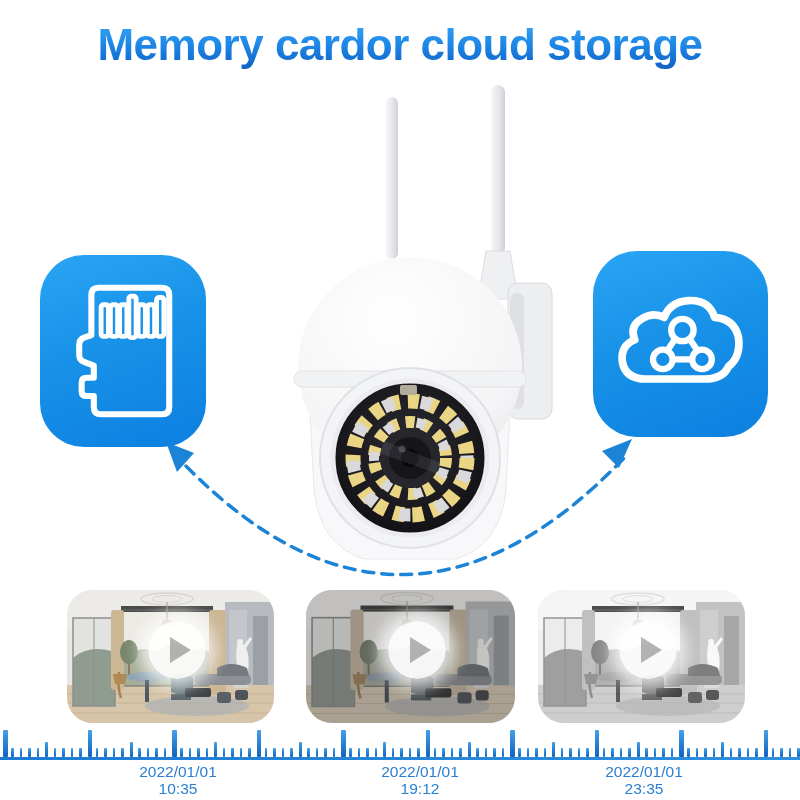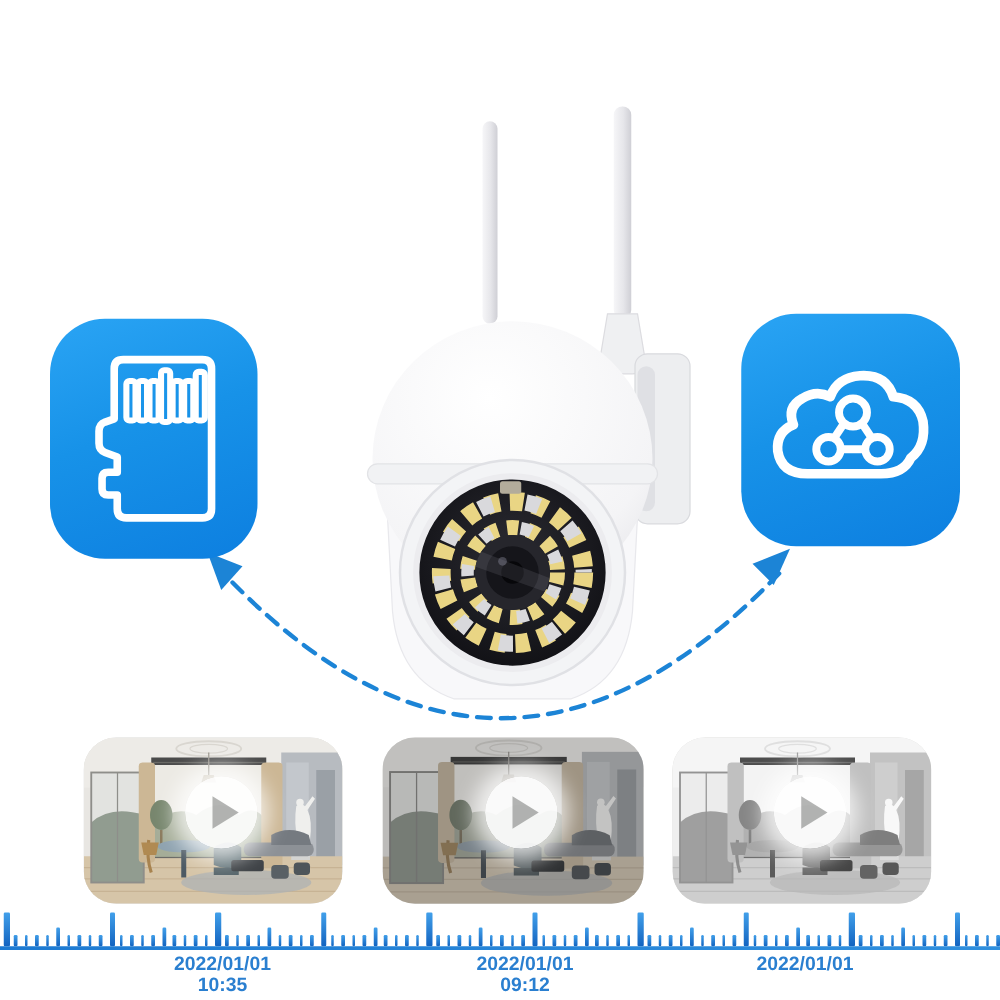--- a/index.html
+++ b/index.html
@@ -46,28 +46,29 @@
 
   
   .ruler-ticks{position:absolute;left:0;top:729px;width:800px;height:28px;}
   .tick{position:absolute;bottom:0;background:linear-gradient(180deg,#42a0ea,#1263c0);border-radius:1px;}
   .tick-l{width:4.5px;height:27px;}
   .tick-m{width:3px;height:15px;}
   .tick-s{width:2.5px;height:9px;}
   .ruler-line{position:absolute;left:0;top:757px;width:800px;height:3px;
               background:linear-gradient(90deg,#1d7ad2,#2f8fde);}
   .timestamp{position:absolute;top:763px;width:160px;margin-left:-80px;text-align:center;
-             color:#2a7fd0;font-size:15.5px;line-height:17px;font-weight:bold;}
+             color:#2a7fd0;font-size:15.5px;line-height:17px;}
   .ts-1{left:178px;} .ts-2{left:420px;} .ts-3{left:644px;}
 </style>
 </head>
 <body>
 
 <div class="stage">
 
+  <div class="title">Memory cardor cloud storage</div>
 
   <svg class="arrows" width="800" height="800" viewBox="0 0 800 800">
     <path d="M 186 466 Q 405 688 626 456" fill="none" stroke="#1c84d6" stroke-width="3.5" stroke-dasharray="11 8" stroke-linecap="round"></path>
     <polygon points="166,442 194,453 177,472" fill="#1c84d6"></polygon>
     <polygon points="632,439 619,468 602,451" fill="#1c84d6"></polygon>
   </svg>
 
   <div class="tile tile-memory">
     <svg width="126" height="146" viewBox="0 0 100 120">
       <path d="M 30 8 H 82 Q 88 8 88 14 V 106 Q 88 112 82 112 H 32 Q 26 112 26 106 V 97 H 20 Q 16 97 16 93 V 86 Q 16 82 20 82 H 26 V 72 L 18 69 Q 14 67.5 14 63 V 55 Q 14 50.5 18 49 L 24 47 V 14 Q 24 8 30 8 Z" fill="none" stroke="#ffffff" stroke-width="5" stroke-linejoin="round"></path>
@@ -319,19 +320,20 @@
       <div class="tick tick-s" style="left: 797.3px;"></div>
     </div>
   <div class="ruler-line"></div>
 
   <div class="timestamp ts-1">
     <div>2022/01/01</div>
     <div>10:35</div>
   </div>
   <div class="timestamp ts-2">
     <div>2022/01/01</div>
-    <div>09:12</div>
+    <div>19:12</div>
   </div>
   <div class="timestamp ts-3">
     <div>2022/01/01</div>
+    <div>23:35</div>
   </div>
 
 </div>
 
 </body></html>

